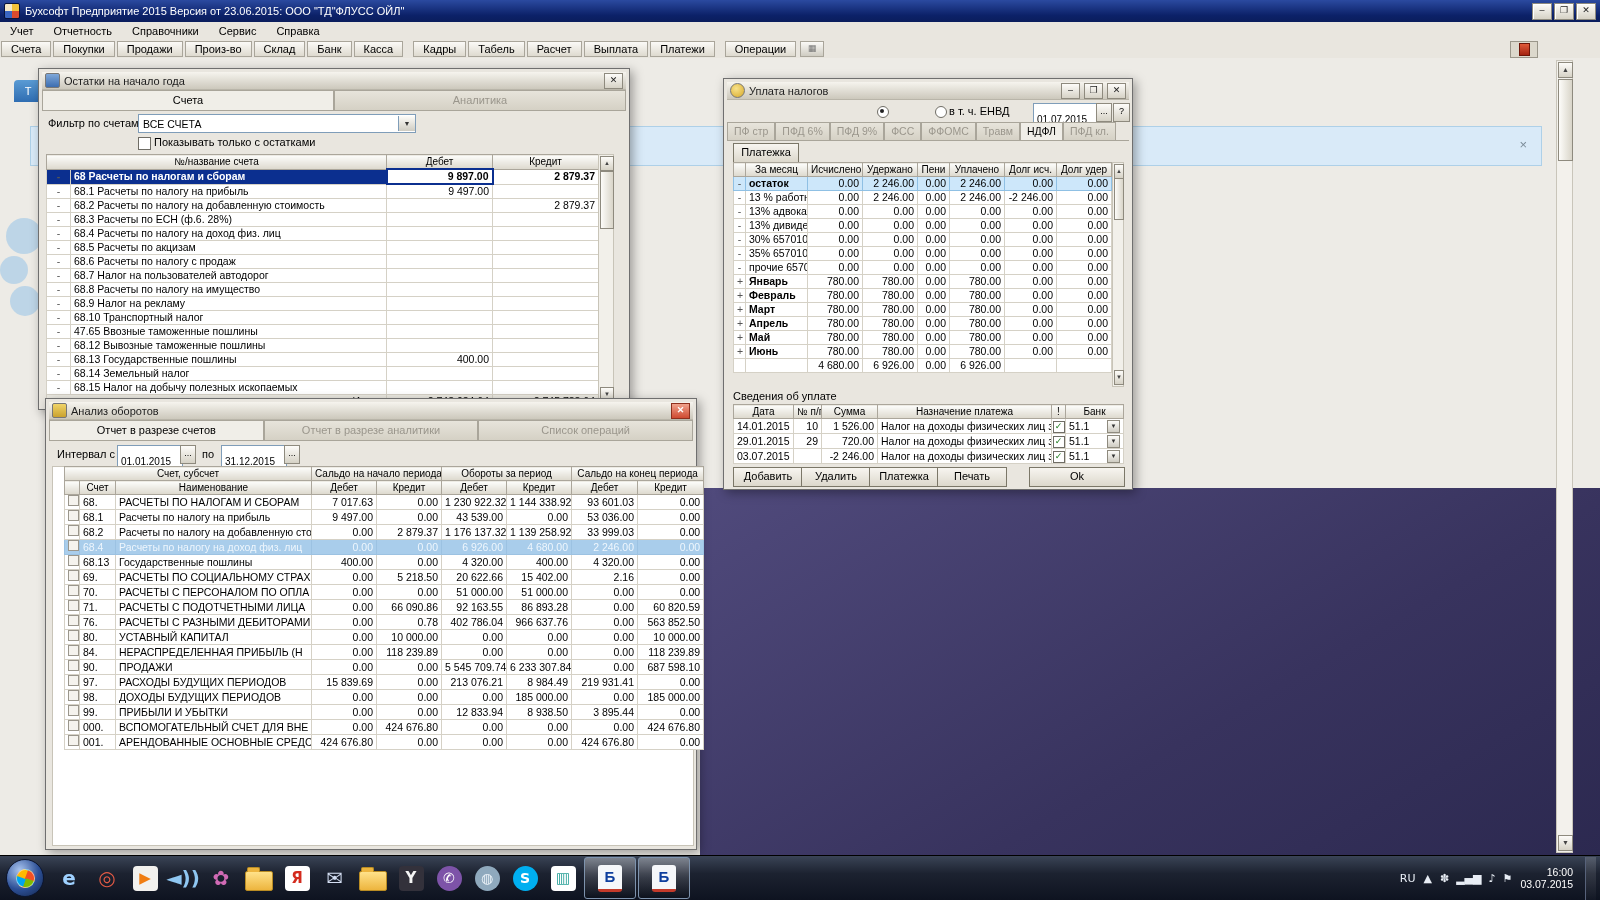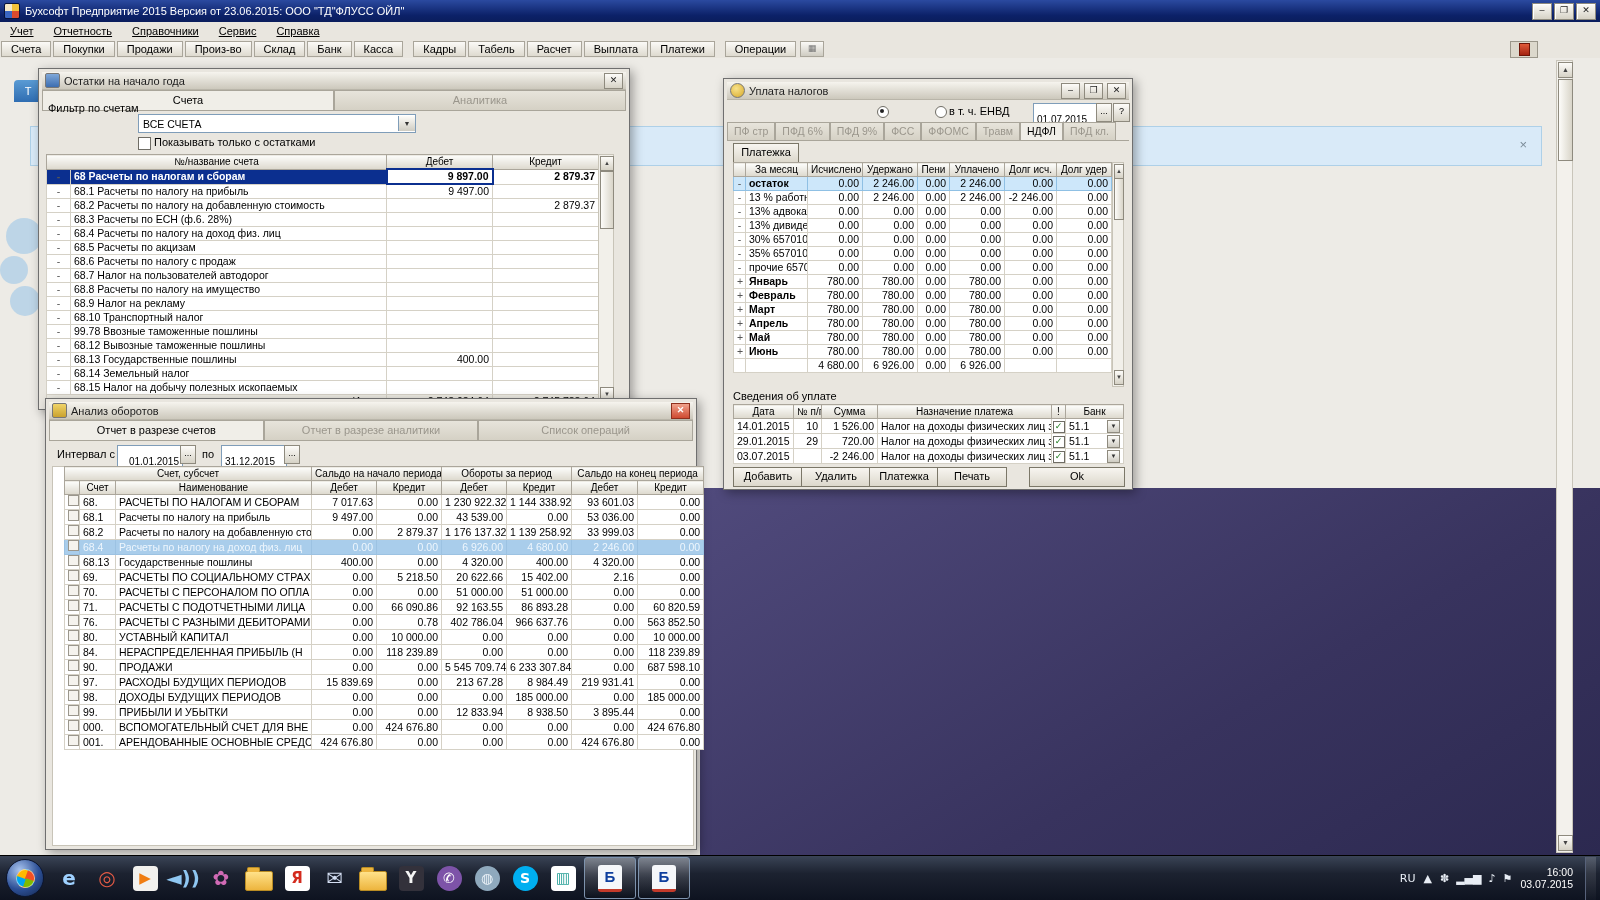--- a/index.html
+++ b/index.html
@@ -8,21 +8,21 @@
     background:linear-gradient(125deg,#5b5584 0%,#474170 45%,#322e55 100%);}
   
   #main-window{position:absolute;left:0;top:0;width:1600px;height:855px;background:#edebe6;}
   #main-titlebar{position:absolute;left:0;top:0;width:100%;height:22px;
     background:linear-gradient(#2b4aa0,#0c2168 70%,#0a1d5c);display:flex;align-items:center;padding:0 4px;box-sizing:border-box;}
   #main-titlebar .ttxt{color:#fff;font-size:11px;margin-left:5px;flex:1;white-space:nowrap;overflow:hidden;}
   .app-ico{width:14px;height:14px;border-radius:2px;background:conic-gradient(#f2c23a 0 25%,#d84b2f 0 50%,#3a66c2 0 75%,#f5e9c8 0);border:1px solid #08133a;}
   .wctrl{width:18px;height:15px;margin-left:2px;background:linear-gradient(#fdfcf9,#d6d2c6);
     border:1px solid #8e8a7e;box-shadow:inset 1px 1px 0 #fff;font-size:9px;line-height:13px;text-align:center;color:#222;cursor:default;}
   #menubar{position:absolute;left:0;top:22px;width:100%;height:18px;background:#e9e6df;border-bottom:1px solid #cdc9bd;line-height:18px;}
-  .mi{display:inline-block;padding:0 10px;text-decoration:underline;}
+  .mi{display:inline-block;padding:0 10px;}
   #toolbar{position:absolute;left:0;top:40px;width:100%;height:18px;background:#e9e6df;border-bottom:1px solid #b5b1a5;}
   .tbtn{display:inline-block;margin:1px 1px 0 1px;padding:0 9px;height:14px;line-height:14px;
     border:1px solid #a9a59a;background:linear-gradient(#fbfaf7,#dedacf);font-size:11px;vertical-align:top;}
   .tsep{display:inline-block;width:8px;}
   .tmisc{display:inline-block;margin:1px 0 0 3px;width:22px;height:14px;border:1px solid #a9a59a;
     background:linear-gradient(#fbfaf7,#cfccc2);text-align:center;line-height:13px;font-size:9px;color:#777;vertical-align:top;}
   #exit-box{position:absolute;right:62px;top:1px;width:26px;height:15px;border:1px solid #9a968a;background:#dcd8cc;
     display:flex;align-items:center;justify-content:center;}
   #exit-box .door{width:9px;height:11px;background:linear-gradient(#e05a3a,#a42310);border:1px solid #6e1508;}
   
@@ -147,21 +147,21 @@
         <div class="winner">
           <div class="wtitle">
             <span class="wico" style="background:linear-gradient(#7fa8d9,#3c6db0);"></span>
             <span class="txt">Остатки на начало года</span>
             <span class="wbtn">✕</span>
           </div>
           <div class="tabrow" id="balances-tabs">
               <span class="tab active">Счета</span>
               <span class="tab">Аналитика</span>
             </div>
-          <span class="glabel" style="position:absolute;left:6px;top:30px;">Фильтр по счетам</span>
+          <span class="glabel" style="position:absolute;left:6px;top:45px;">Фильтр по счетам</span>
           <div class="combo" style="position:absolute;left:96px;top:42px;width:276px;">
             <span class="val">ВСЕ СЧЕТА</span>
             <span class="da">▼</span>
           </div>
           <span class="cbx" style="position:absolute;left:96px;top:65px;"></span>
           <span class="glabel" style="position:absolute;left:112px;top:64px;">Показывать только с остатками</span>
           <table class="grid" id="tbl-balances" style="position:absolute;left:4px;top:82px;width:552px;">
               <colgroup>
                 <col style="width: 24px;">
                 <col style="width: 316px;">
@@ -237,21 +237,21 @@
                   <td class="num"></td>
                 </tr>
                 <tr class="">
                   <td style="text-align:center;color:#555;">-</td>
                   <td>68.10 Транспортный налог</td>
                   <td class="num"></td>
                   <td class="num"></td>
                 </tr>
                 <tr class="">
                   <td style="text-align:center;color:#555;">-</td>
-                  <td>99.78 Ввозные таможенные пошлины</td>
+                  <td>47.65 Ввозные таможенные пошлины</td>
                   <td class="num"></td>
                   <td class="num"></td>
                 </tr>
                 <tr class="">
                   <td style="text-align:center;color:#555;">-</td>
                   <td>68.12 Вывозные таможенные пошлины</td>
                   <td class="num"></td>
                   <td class="num"></td>
                 </tr>
                 <tr class="">
@@ -548,21 +548,21 @@
             <span class="wico" style="background:linear-gradient(#f0d469,#caa22e);"></span>
             <span class="txt">Анализ оборотов</span>
             <span class="wbtn red">✕</span>
           </div>
           <div class="tabrow" id="turnover-tabs">
               <span class="tab active">Отчет в разрезе счетов</span>
               <span class="tab">Отчет в разрезе аналитики</span>
               <span class="tab">Список операций</span>
             </div>
           <span class="glabel" style="position:absolute;left:8px;top:46px;">Интервал с</span>
-          <span class="inp" style="position:absolute;left:68px;top:43px;width:58px;text-align:right;">01.01.2015</span>
+          <span class="inp" style="position:absolute;left:68px;top:43px;width:58px;">01.01.2015</span>
           <span class="dots" style="position:absolute;left:131px;top:43px;">...</span>
           <span class="glabel" style="position:absolute;left:153px;top:46px;">по</span>
           <span class="inp" style="position:absolute;left:172px;top:43px;width:58px;">31.12.2015</span>
           <span class="dots" style="position:absolute;left:235px;top:43px;">...</span>
           <div style="position:absolute;left:3px;top:64px;width:640px;height:378px;background:#fff;border:1px solid #c8c4b8;"></div>
           <table class="grid" id="tbl-turnover" style="position:absolute;left:15px;top:64px;width:640px;">
               <colgroup>
                 <col style="width: 15px;">
                 <col style="width: 36px;">
                 <col style="width: 196px;">
@@ -724,21 +724,21 @@
                   <td class="num">6 233 307.84</td>
                   <td class="num">0.00</td>
                   <td class="num">687 598.10</td>
                 </tr>
                 <tr class=" b">
                   <td style="text-align:center;"><span class="xbox"></span></td>
                   <td>97.</td>
                   <td>РАСХОДЫ БУДУЩИХ ПЕРИОДОВ</td>
                   <td class="num">15 839.69</td>
                   <td class="num">0.00</td>
-                  <td class="num">213 67.28</td>
+                  <td class="num">213 076.21</td>
                   <td class="num">8 984.49</td>
                   <td class="num">219 931.41</td>
                   <td class="num">0.00</td>
                 </tr>
                 <tr class=" b">
                   <td style="text-align:center;"><span class="xbox"></span></td>
                   <td>98.</td>
                   <td>ДОХОДЫ БУДУЩИХ ПЕРИОДОВ</td>
                   <td class="num">0.00</td>
                   <td class="num">0.00</td>

